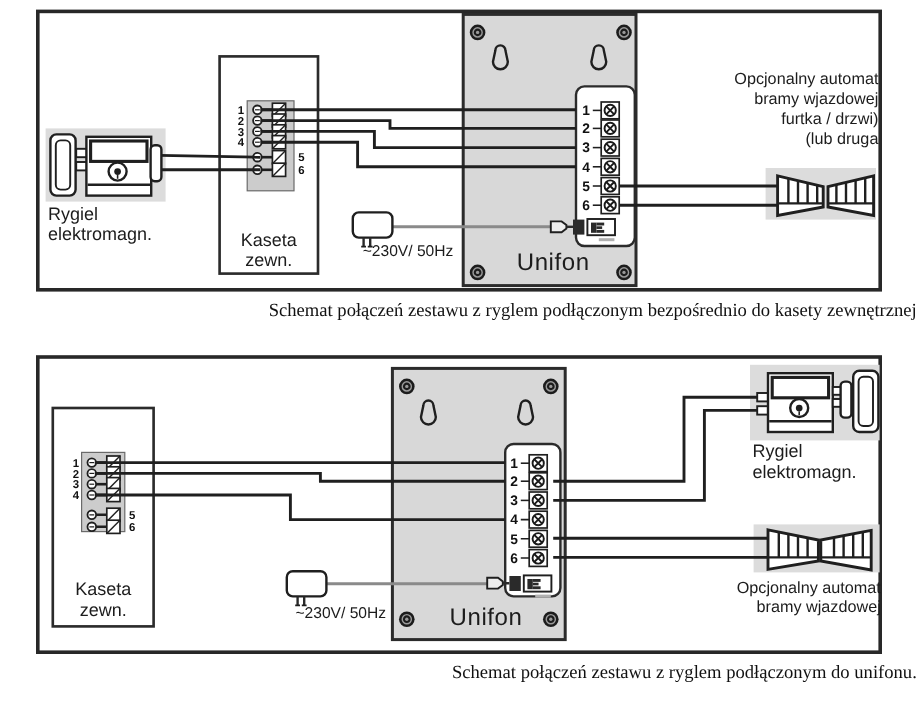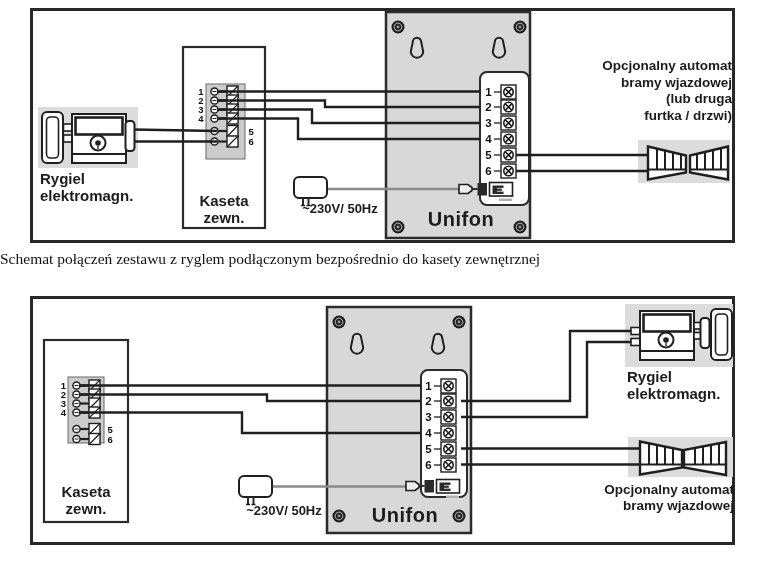--- a/index.html
+++ b/index.html
@@ -36,32 +36,32 @@
   .s2{fill:none;stroke:#9a9a9a;stroke-width:1.2;}
   .s3{fill:#9a9a9a;stroke:none;}
   .filldark{fill:#1f1f1f;}
   .darkfill{fill:#2a2a2a;}
   .plugfill{fill:#eeeeee;stroke:#1f1f1f;stroke-width:1.6;}
   .mark{fill:#b0b0b0;}
   .knum{font:bold 9.5px "Liberation Sans",sans-serif;fill:#111111;}
   .unum{font-family:"Liberation Sans",sans-serif;font-weight:600;font-size:11.5px;fill:#111111;}
 
   
-  .lbl{position:absolute;color:#1c1c1c;font-weight:bold;white-space:nowrap;}
+  .lbl{position:absolute;color:#1c1c1c;font-weight:normal;white-space:nowrap;}
   .ryg1{left:40px;top:170px;font-size:15px;line-height:17px;}
   .kas1{left:185px;top:192px;width:78px;text-align:center;font-size:15px;line-height:17px;}
   .pow1{left:283px;top:201px;width:114px;text-align:center;font-size:13px;}
   .uni1{left:424px;top:208px;width:74px;text-align:center;font-size:20px;letter-spacing:.5px;}
   .gat1{left:560px;top:58px;width:172px;text-align:right;font-size:13.5px;line-height:16.5px;}
   .kas2{left:46px;top:483px;width:80px;text-align:center;font-size:15px;line-height:17px;}
   .pow2{left:227px;top:503px;width:114px;text-align:center;font-size:13px;}
   .uni2{left:368px;top:504px;width:74px;text-align:center;font-size:20px;letter-spacing:.5px;}
   .ryg2{left:627px;top:369px;font-size:15px;line-height:16.5px;}
   .gat2{left:530px;top:482px;width:204px;text-align:right;font-size:13.5px;line-height:16px;}
-  .caption{position:absolute;left:0;width:764px;text-align:left;color:#111111;
+  .caption{position:absolute;left:0;width:764px;text-align:right;color:#111111;
            font-family:"Liberation Serif",serif;font-weight:normal;font-size:15.5px;}
   .cap1{top:250px;}
   .cap2{top:552px;}
 </style>
 </head>
 <body>
 
 <div class="stage">
 
 <svg width="764" height="584" viewBox="0 0 764 584">
@@ -298,33 +298,34 @@
 </div>
 <div class="lbl kas1">
   <div>Kaseta</div>
   <div>zewn.</div>
 </div>
 <div class="lbl pow1">~230V/ 50Hz</div>
 <div class="lbl uni1">Unifon</div>
 <div class="lbl gat1">
   <div>Opcjonalny automat</div>
   <div>bramy wjazdowej</div>
+  <div>furtka / drzwi)</div>
   <div>(lub druga</div>
-  <div>furtka / drzwi)</div>
 </div>
 <div class="caption cap1">Schemat połączeń zestawu z ryglem podłączonym bezpośrednio do kasety zewnętrznej</div>
 
 <div class="lbl kas2">
   <div>Kaseta</div>
   <div>zewn.</div>
 </div>
 <div class="lbl pow2">~230V/ 50Hz</div>
 <div class="lbl uni2">Unifon</div>
 <div class="lbl ryg2">
   <div>Rygiel</div>
   <div>elektromagn.</div>
 </div>
 <div class="lbl gat2">
   <div>Opcjonalny automat</div>
   <div>bramy wjazdowej</div>
 </div>
+<div class="caption cap2">Schemat połączeń zestawu z ryglem podłączonym do unifonu.</div>
 
 </div>
 
 </body></html>

